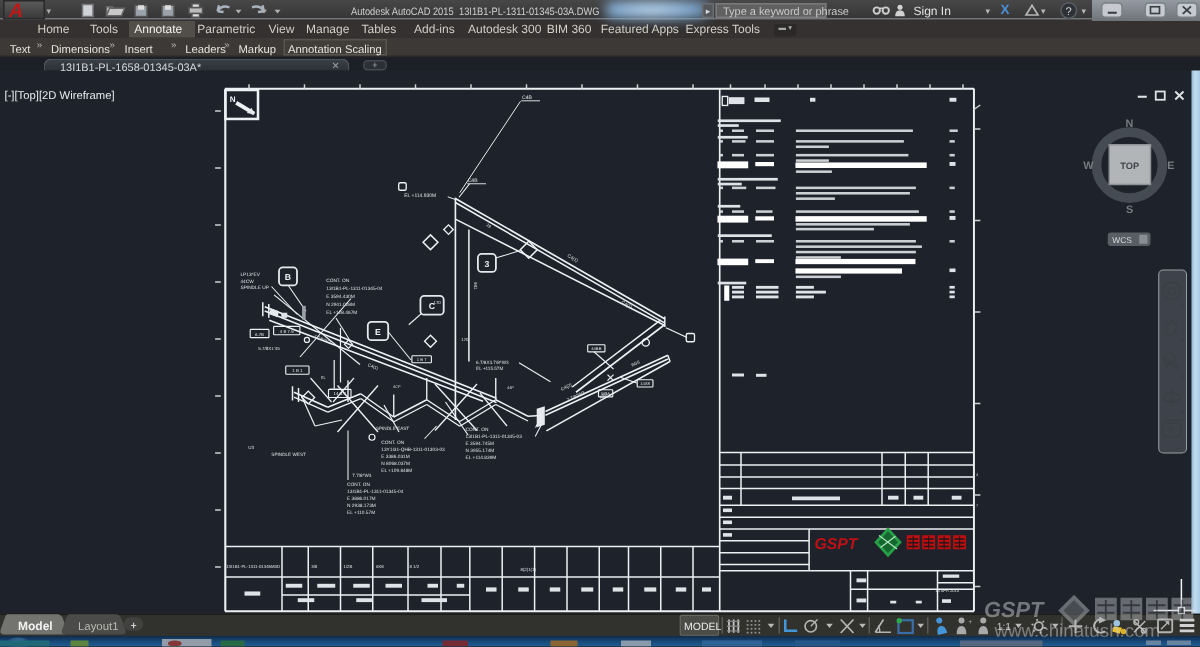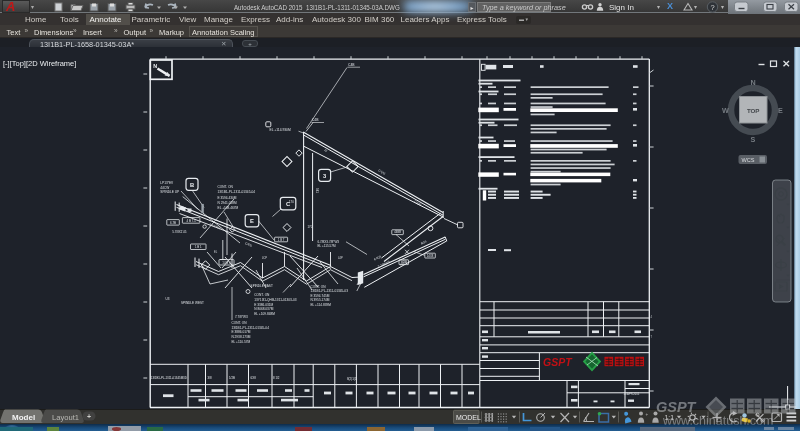--- a/index.html
+++ b/index.html
@@ -25,50 +25,50 @@
 <div class="abs" id="taskbar"></div>
 
 <div class="abs" style="left:2px;top:0;width:28px;height:13px;background:linear-gradient(#5a5a5a,#3a3a3a);border:1px solid #2a2a2a"></div>
 <div class="abs" style="left:6px;top:-1px;font-size:13px;font-weight:bold;color:#c01818;font-style:italic">A</div>
 <div class="abs" style="left:31px;top:3px;font-size:6px;color:#aaa">▾</div>
 <div class="abs" style="left:404px;top:0px;width:68px;height:12.5px;background:radial-gradient(ellipse at 45% 50%,#d2e2f0 0%,#7da9d4 60%,rgba(80,120,170,0) 100%);filter:blur(4px)"></div>
 <div class="abs" style="left:234px;top:3px;font-size:7.2px;color:#cfcfcf;transform:scaleX(0.86);transform-origin:left">Autodesk AutoCAD 2015</div>
 <div class="abs" style="left:306px;top:3px;font-size:7.2px;color:#cfcfcf;transform:scaleX(0.86);transform-origin:left">13I1B1-PL-1311-01345-03A.DWG</div>
 <div class="abs" style="left:468px;top:1.5px;width:8px;height:10.5px;background:#54585d;border:1px solid #6a6e73;color:#ddd;font-size:6px;line-height:10px;text-align:center">▸</div>
 <div class="abs" style="left:476.5px;top:1.5px;width:74px;height:10.5px;background:#616161;border:1px solid #7b7b7b"></div>
-<div class="abs" style="left:482px;top:2.5px;font-size:7.3px;font-style:italic;color:#c9c9c9">Type a keyword or phrase</div>
+<div class="abs" style="left:482px;top:2.5px;font-size:7.3px;color:#c9c9c9">Type a keyword or phrase</div>
 <div class="abs" style="left:609px;top:2.5px;font-size:8px;color:#e3e3e3">Sign In</div>
 <div class="abs" style="left:657px;top:3px;font-size:6px;color:#b5b5b5">▾</div>
 <div class="abs" style="left:667px;top:1px;font-size:9px;font-weight:bold;color:#4b8fd6">X</div>
 <div class="abs" style="left:694px;top:3px;font-size:6px;color:#b5b5b5">▾</div>
 <div class="abs" style="left:721px;top:3px;font-size:6px;color:#b5b5b5">▾</div>
 <div class="abs" style="left:728px;top:0;width:72px;height:14px;background:linear-gradient(#949aa1,#6d7379)"></div>
 
 <div class="abs" style="left:85.5px;top:13.5px;width:44px;height:11.5px;background:#524f4a"></div>
 <span class="tabtxt" style="left:25px">Home</span>
 <span class="tabtxt" style="left:60px">Tools</span>
 <span class="tabtxt" style="left:89.5px;color:#f1f0ee">Annotate</span>
 <span class="tabtxt" style="left:131.5px">Parametric</span>
 <span class="tabtxt" style="left:179px">View</span>
 <span class="tabtxt" style="left:204px">Manage</span>
-<span class="tabtxt" style="left:241px">Express</span>
+<span class="tabtxt" style="left:241px">Tables</span>
 <span class="tabtxt" style="left:276px">Add-ins</span>
 <span class="tabtxt" style="left:312px">Autodesk 300</span>
 <span class="tabtxt" style="left:364.5px">BIM 360</span>
-<span class="tabtxt" style="left:400.5px">Leaders Apps</span>
+<span class="tabtxt" style="left:400.5px">Featured Apps</span>
 <span class="tabtxt" style="left:457px">Express Tools</span>
 <div class="abs" style="left:516px;top:16px;width:15px;height:7.5px;background:#2b2927;border-radius:2px;color:#a8a8a8;font-size:5px;line-height:7px;text-align:center">▬ ▾</div>
 
 <span class="ptxt" style="left:6.5px">Text</span>
 <span class="parr" style="left:24.5px">»</span>
 <span class="ptxt" style="left:34px">Dimensions</span>
 <span class="parr" style="left:73px">»</span>
 <span class="ptxt" style="left:83px">Insert</span>
 <span class="parr" style="left:114px">»</span>
-<span class="ptxt" style="left:123.5px">Output</span>
+<span class="ptxt" style="left:123.5px">Leaders</span>
 <span class="parr" style="left:149.5px">»</span>
 <span class="ptxt" style="left:159px">Markup</span>
 <div class="abs" style="left:189px;top:26px;width:69px;height:11px;border:1px solid #57544f;background:#403d3a"></div>
 <span class="ptxt" style="left:192px">Annotation Scaling</span>
 
 <div class="abs" style="left:29px;top:38.5px;width:204px;height:8.5px;background:linear-gradient(#3a3e45,#2c3037);border:1px solid #4d535b;border-bottom:none;border-radius:5px 5px 0 0"></div>
 <div class="abs" style="left:40px;top:39.5px;font-size:7.3px;color:#d4d7db">13I1B1-PL-1658-01345-03A*</div>
 <div class="abs" style="left:221px;top:39.5px;font-size:6.5px;color:#9aa0a6">✕</div>
 <div class="abs" style="left:242px;top:39.5px;width:16px;height:7px;background:#2c3036;border:1px solid #454b52;border-radius:3px;color:#aab0b6;font-size:6px;line-height:6px;text-align:center">+</div>
 <svg width="800" height="431" viewBox="0 0 800 431">

